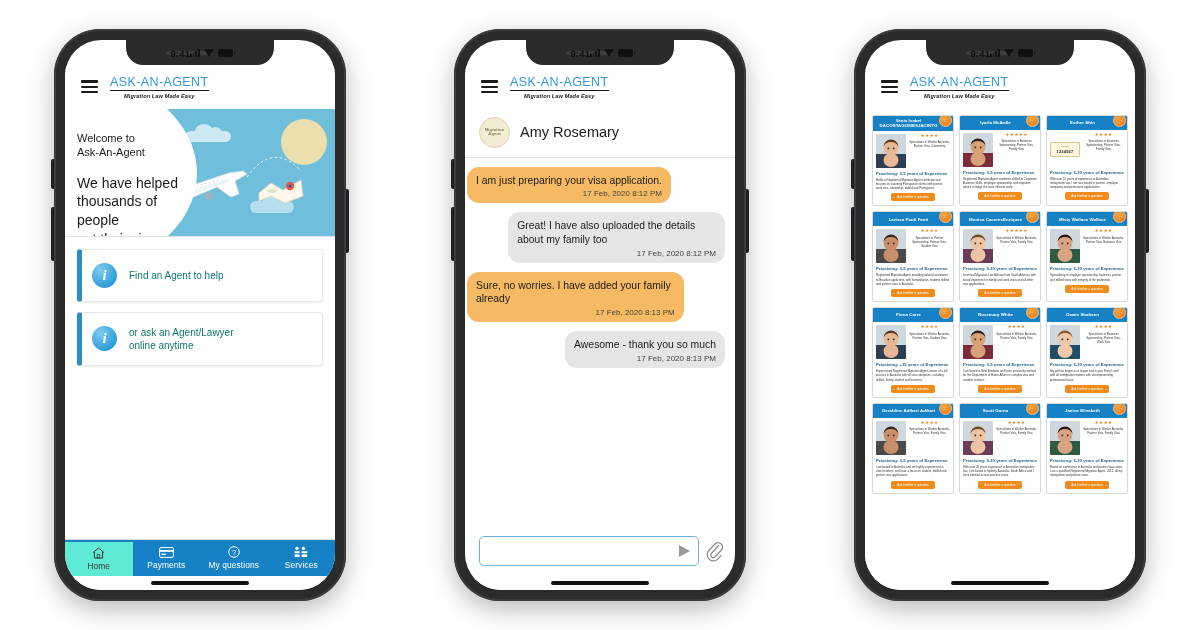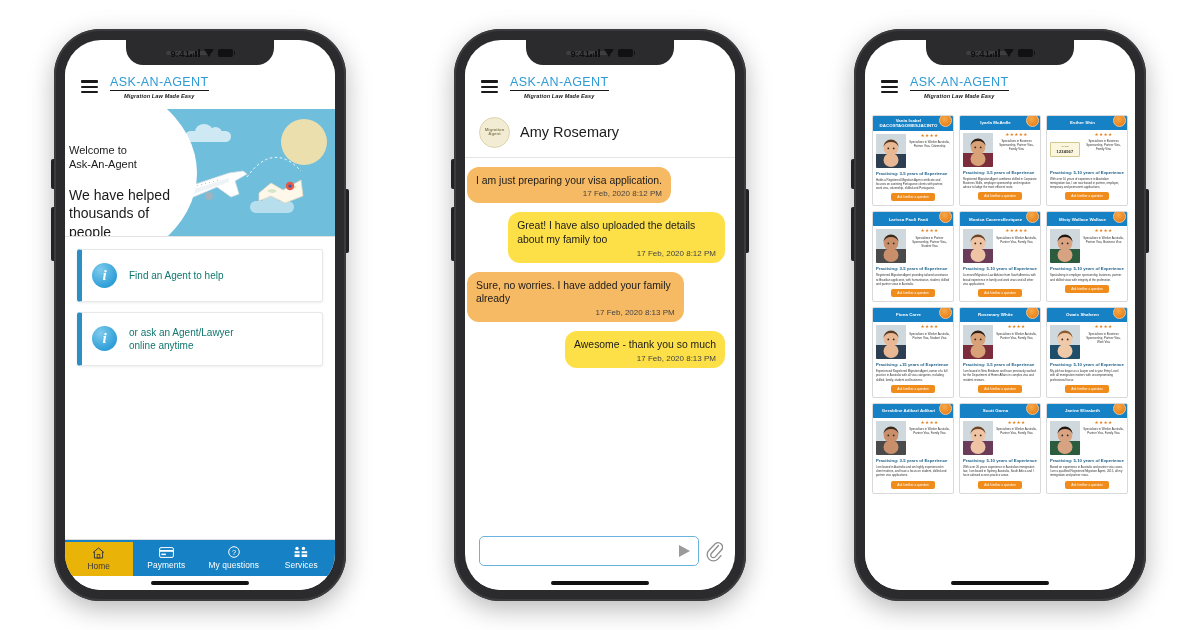--- a/index.html
+++ b/index.html
@@ -62,21 +62,21 @@
   .app-header { display:flex; align-items:center; gap:12px; padding: 9px 0 10px 16px; background:#fff; flex: 0 0 auto; }
   .hamburger { display:flex; flex-direction:column; gap:3px; cursor:pointer; }
   .hamburger span { display:block; width:17px; height:2.4px; background:#1a1a1a; border-radius:1px; }
   .brand { display:flex; flex-direction:column; align-items:center; }
   .brand-name { font-size: 12.5px; letter-spacing: .4px; color:#2e9bd6; font-weight:400; border-bottom:1.2px solid #1a1a1a; padding-bottom:1px; }
   .brand-tag { font-size: 5.6px; font-style: italic; font-weight: 700; color:#1a1a1a; margin-top:1.5px; letter-spacing:.1px; }
 
   
   .hero { position:relative; height: 128px; background:#6fbedb; overflow:hidden; flex:0 0 auto; border-bottom:1px solid #e2e2e2; }
   .hero-circle { position:absolute; left:-128px; top:-36px; width: 260px; height: 200px; background:#fff; border-radius:50%; }
-  .hero-text { position:absolute; left:4px; top:22px; width:112px; z-index:3;margin-top:12px; }
+  .hero-text { position:absolute; left:12px; top:22px; width:112px; z-index:3; }
   .hero-title { font-size: 11px; line-height:1.32; color:#1b1b1b; }
   .hero-sub { font-size: 14px; line-height:1.34; color:#1b1b1b; margin-top:14px; }
   .sun { position:absolute; right: 8px; top: 10px; width:46px; height:46px; border-radius:50%; background:#ecdfae; }
   .cloud { position:absolute; background:#cfe9f4; border-radius:20px; }
   .cloud1 { left:120px; top:22px; width:46px; height:11px; }
   .cloud1::before{content:"";position:absolute;left:10px;top:-7px;width:18px;height:16px;background:#cfe9f4;border-radius:50%;}
   .cloud1::after{content:"";position:absolute;left:24px;top:-4px;width:13px;height:12px;background:#cfe9f4;border-radius:50%;}
   .cloud2 { left:185px; top:92px; width:44px; height:12px; opacity:.75; }
   .cloud2::before{content:"";position:absolute;left:12px;top:-6px;width:17px;height:15px;background:#cfe9f4;border-radius:50%;}
   .plane { position:absolute; left:104px; top:52px; }
@@ -98,40 +98,40 @@
     font-family:"Liberation Serif", serif;
     display:flex; align-items:center; justify-content:center; line-height:1;
   }
   .info-label { font-size: 10px; color:#0f766e; line-height:1.3; }
 
   .spacer { flex: 1 1 auto; }
 
   
   .tabbar { display:flex; height: 37px; flex:0 0 auto; border-top:1px solid #dcdcdc; }
   .tab { flex:1 1 0; display:flex; flex-direction:column; align-items:center; justify-content:center; gap:2px; background:#1681c4; color:#fff; }
-  .tab.active { background:#eab308; color:#3a3a3a; border-top: 2px solid #1681c4; }
+  .tab.active { background:#5eead4; color:#3a3a3a; border-top: 2px solid #1681c4; }
   .tab-label { font-size: 8.4px; letter-spacing:.1px; }
   .tab-ico { height:12px; display:flex; align-items:center; }
   .home-bar { height: 14px; flex:0 0 auto; background:#fff; display:flex; align-items:center; justify-content:center; }
   .home-bar span { display:block; width: 98px; height: 3.4px; background:#111; border-radius:3px; }
 
   
   .chat-head { display:flex; align-items:center; gap:10px; padding: 8px 14px 9px 14px; border-bottom:1px solid #e4e4e4; flex:0 0 auto; }
   .avatar {
     width:31px;height:31px;border-radius:50%;
     background:#f2ecd5; border:1.6px solid #ded3ab;
     display:flex;flex-direction:column;align-items:center;justify-content:center;
     color:#8a7f55; line-height:1.05; text-align:center;
   }
   .avatar span { font-size:4.2px; font-weight:700; letter-spacing:.1px; }
   .chat-name { font-size: 14.5px; color:#1b1b1b; }
   .chat-body { flex:1 1 auto; padding: 9px 10px 0 2px; display:flex; flex-direction:column; gap: 9px; overflow:hidden; }
   .msg { max-width: 84%; border-radius: 12px; padding: 7px 9px 5px 9px; }
   .msg.them { align-self:flex-start; background:#f6b964; }
-  .msg.me { align-self:flex-end; background:#fde047; }
+  .msg.me { align-self:flex-end; background:#e5e5e5; }
   .msg-text { font-size: 10.4px; line-height:1.32; color:#1b1b1b; }
   .msg-time { font-size: 8px; color:#444; text-align:right; margin-top:2px; }
   .chat-input-row { flex:0 0 auto; display:flex; align-items:center; gap:7px; padding: 8px 12px 10px 14px; }
   .chat-input {
     flex:1 1 auto; height: 30px; border:1px solid #69b4de; border-radius:5px;
     background:#fff; display:flex; align-items:center; padding: 0 8px 0 10px;
   }
   .chat-input input { border:0; outline:0; flex:1 1 auto; font-size:10px; font-family:"Liberation Sans", sans-serif; background:transparent; }
   .send-arrow { width:0;height:0;border-top:6px solid transparent;border-bottom:6px solid transparent;border-left:11px solid #9a9a9a; }
   .clip { flex:0 0 auto; }

